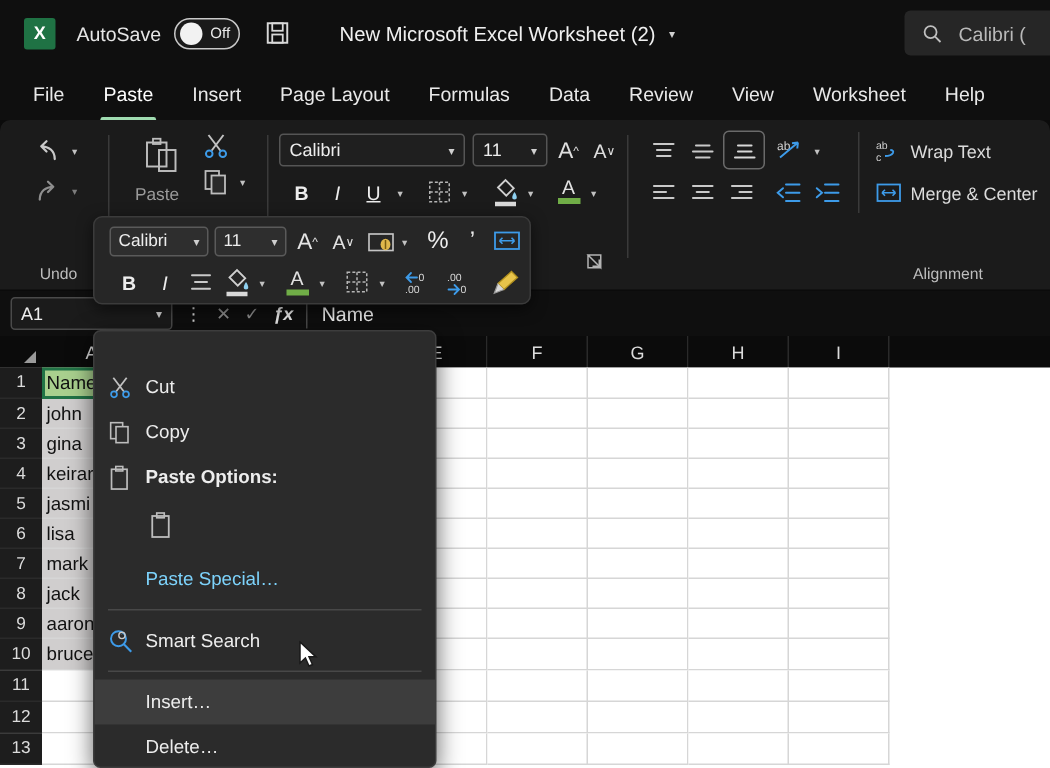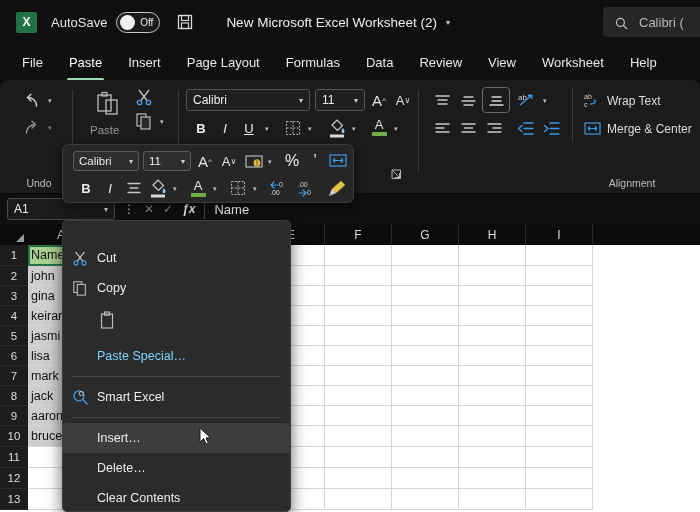--- a/index.html
+++ b/index.html
@@ -723,20 +723,29 @@
     <div class="ctx-item">
       <div class="ci-icon">
         <svg width="16" height="16" viewBox="0 0 18 18">
           <rect x="2" y="2" width="9" height="12" fill="none" stroke="#bdbdbd" stroke-width="1.2"></rect>
           <rect x="6" y="5" width="9" height="12" fill="#2b2b2b" stroke="#bdbdbd" stroke-width="1.2"></rect>
         </svg>
       </div>
       <div class="ci-label">Copy</div>
     </div>
 
+    <div class="ctx-item bold">
+      <div class="ci-icon">
+        <svg width="16" height="17" viewBox="0 0 17 18">
+          <rect x="2.5" y="3" width="11" height="14" fill="none" stroke="#bdbdbd" stroke-width="1.2"></rect>
+          <rect x="5.5" y="1" width="5" height="3.2" fill="none" stroke="#bdbdbd" stroke-width="1.1"></rect>
+        </svg>
+      </div>
+      <div class="ci-label">Paste Options:</div>
+    </div>
 
     <div class="ctx-paste-row">
       <div>
         <svg width="17" height="18" viewBox="0 0 17 18">
           <rect x="2.5" y="3" width="11" height="14" fill="none" stroke="#bdbdbd" stroke-width="1.2"></rect>
           <rect x="5.5" y="1" width="5" height="3.2" fill="none" stroke="#bdbdbd" stroke-width="1.1"></rect>
         </svg>
       </div>
     </div>
 
@@ -749,21 +758,21 @@
 
     <div class="ctx-item">
       <div class="ci-icon">
         <svg width="17" height="17" viewBox="0 0 17 17">
           <circle cx="7" cy="6.8" r="5" fill="none" stroke="#3d9be9" stroke-width="1.3"></circle>
           <circle cx="9.3" cy="4.6" r="2.1" fill="none" stroke="#c9c9c9" stroke-width="0.9"></circle>
           <line x1="9" y1="4" x2="9" y2="4.1" stroke="#c9c9c9" stroke-width="1"></line>
           <line x1="10.6" y1="10.5" x2="15.5" y2="15.5" stroke="#3d9be9" stroke-width="1.4"></line>
         </svg>
       </div>
-      <div class="ci-label">Smart Excel</div>
+      <div class="ci-label">Smart Search</div>
     </div>
 
     <div class="ctx-sep"></div>
 
     <div class="ctx-item hl">
       <div class="ci-icon"></div>
       <div class="ci-label">Insert…</div>
     </div>
 
     <div class="ctx-item">

